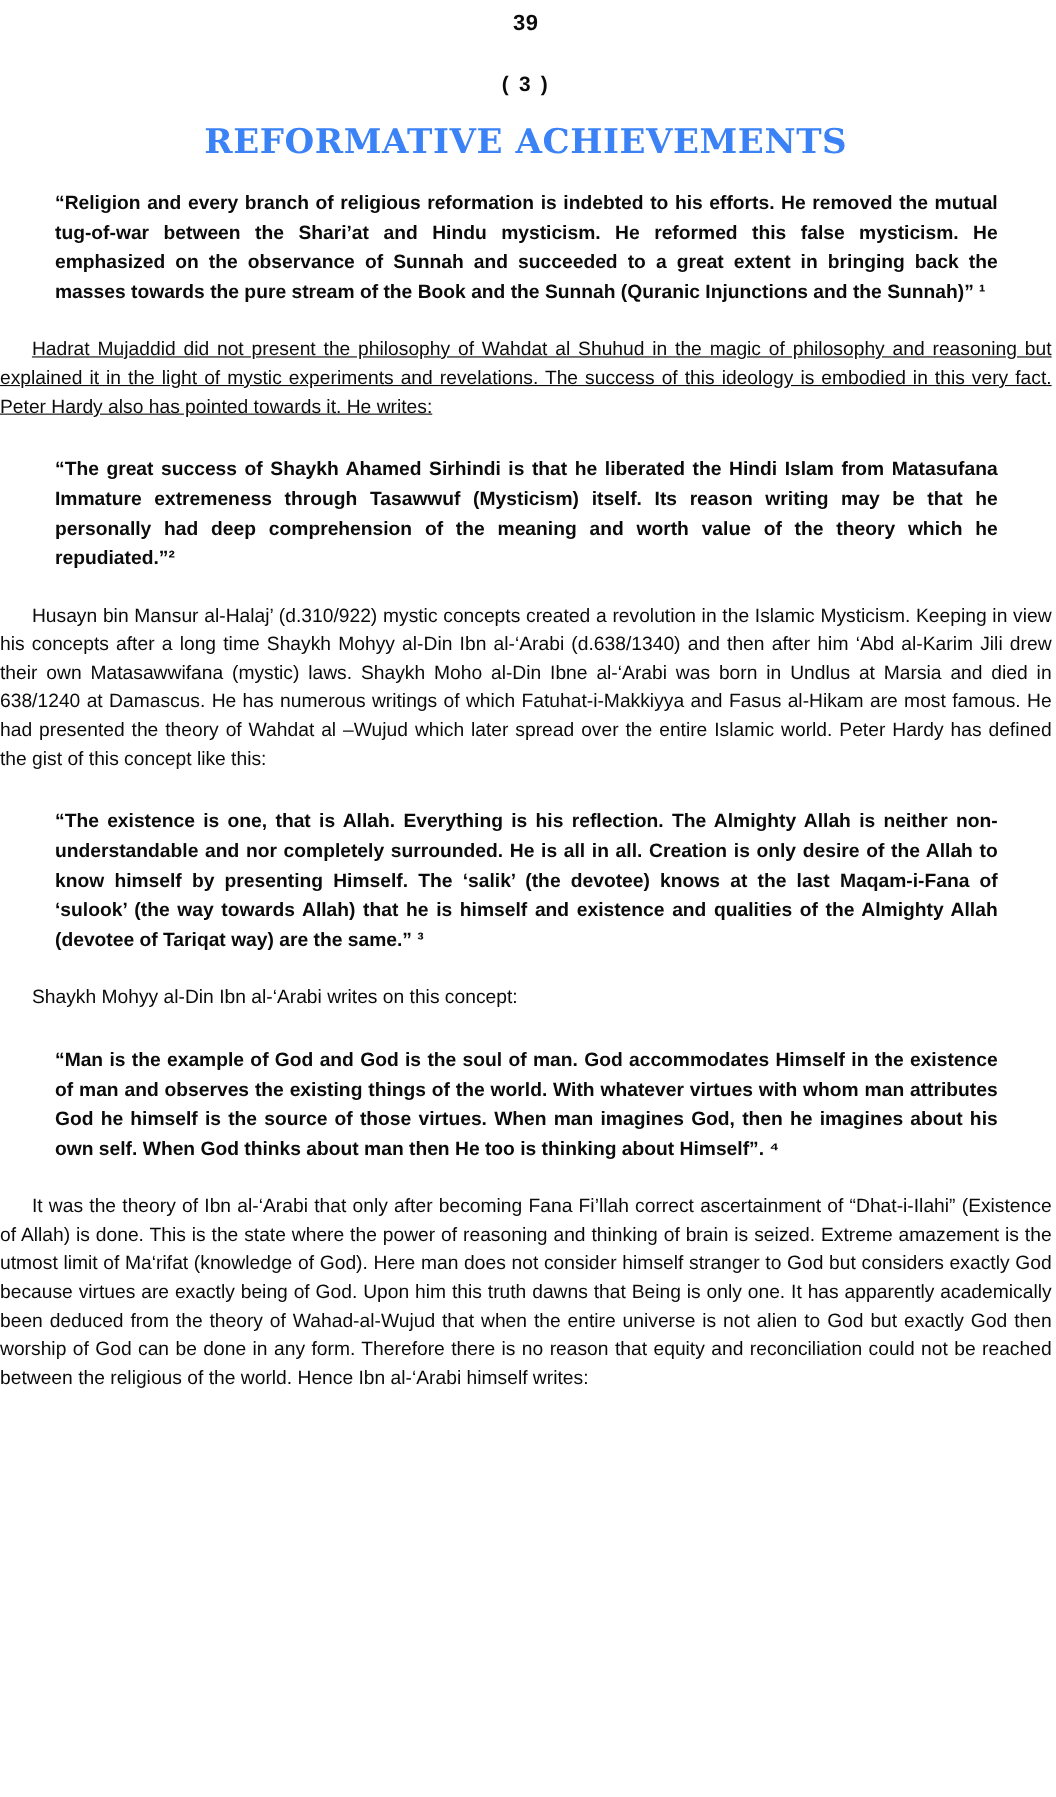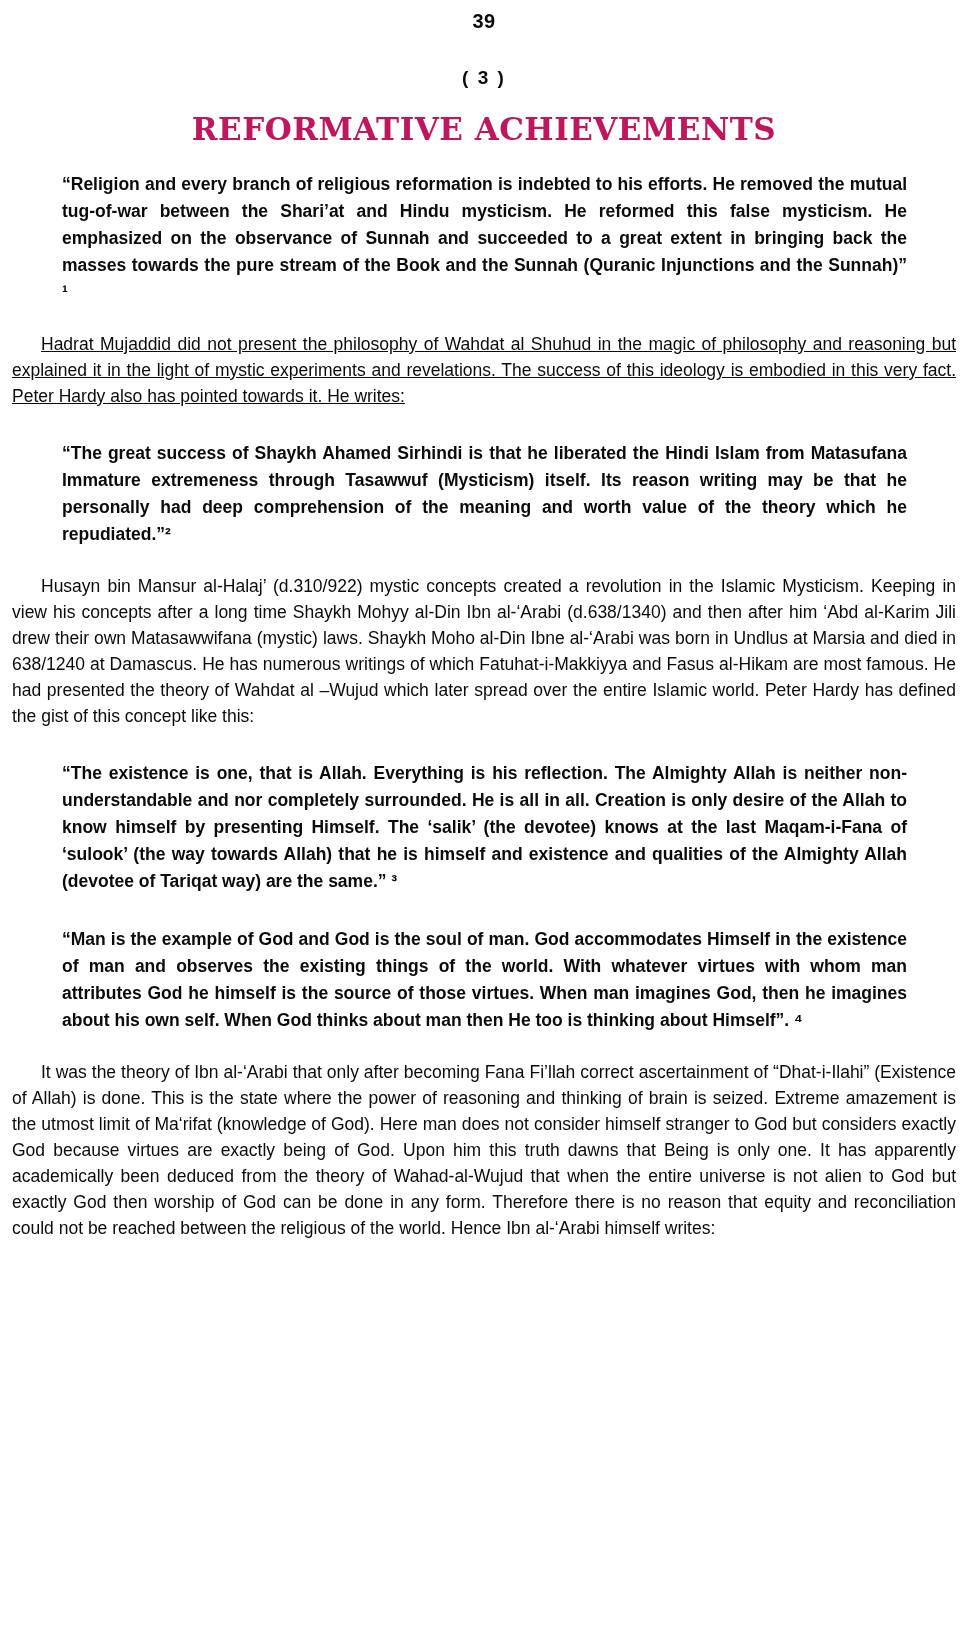--- a/index.html
+++ b/index.html
@@ -5,21 +5,21 @@
   html, body {
     margin: 0;
     padding: 0;
     background: #ffffff;
   }
   .page {
     position: relative;
     width: 960px;
     min-height: 1634px;
     box-sizing: border-box;
-    padding: 6px 4px 30px 12px;
+    padding: 6px 4px 30px 0;
     background: #ffffff;
     font-family: "Liberation Sans", sans-serif;
     color: #0b0b0b;
     font-size: 17.5px;
     line-height: 26px;
     -webkit-font-smoothing: antialiased;
   }
   .page-number {
     text-align: center;
     font-weight: bold;
@@ -35,21 +35,21 @@
     margin-top: 31px;
   }
   .doc-title {
     text-align: center;
     font-family: "DejaVu Serif", serif;
     font-weight: 900;
     font-size: 31px;
     line-height: 34px;
     letter-spacing: 0.5px;
     margin: 21px 0 0 0;
-    color: #be185d;
+    color: #3b82f6;
   }
   p.para {
     text-align: justify;
     margin: 19px 0 0 0;
   }
   p.para.indent {
     text-indent: 29px;
   }
   blockquote.quote {
     font-weight: bold;
@@ -84,18 +84,19 @@
 
   <p class="para indent" style="margin-top:10px;text-decoration:underline;">Hadrat Mujaddid did not present the philosophy of Wahdat al Shuhud in the magic of philosophy and reasoning but explained it in the light of mystic experiments and revelations. The success of this ideology is embodied in this very fact. Peter Hardy also has pointed towards it. He writes:</p>
 
   <blockquote class="quote" style="margin-top:31px;">“The great success of Shaykh Ahamed Sirhindi is that he liberated the Hindi Islam from Matasufana Immature extremeness through Tasawwuf (Mysticism) itself. Its reason writing may be that he personally had deep comprehension of the meaning and worth value of the theory which he repudiated.”²</blockquote>
 
 
   <p class="para indent">Husayn bin Mansur al-Halaj’ (d.310/922) mystic concepts created a revolution in the Islamic Mysticism. Keeping in view his concepts after a long time Shaykh Mohyy al-Din Ibn al-‘Arabi (d.638/1340) and then after him ‘Abd al-Karim Jili drew their own Matasawwifana (mystic) laws. Shaykh Moho al-Din Ibne al-‘Arabi was born in Undlus at Marsia and died in 638/1240 at Damascus. He has numerous writings of which Fatuhat-i-Makkiyya and Fasus al-Hikam are most famous. He had presented the theory of Wahdat al –Wujud which later spread over the entire Islamic world. Peter Hardy has defined the gist of this concept like this:</p>
 
   <blockquote class="quote" style="margin-top:31px;">“The existence is one, that is Allah. Everything is his reflection. The Almighty Allah is neither non-understandable and nor completely surrounded. He is all in all. Creation is only desire of the Allah to know himself by presenting Himself. The ‘salik’ (the devotee) knows at the last Maqam-i-Fana of ‘sulook’ (the way towards Allah) that he is himself and existence and qualities of the Almighty Allah (devotee of Tariqat way) are the same.” ³</blockquote>
 
+  <p class="para indent">Shaykh Mohyy al-Din Ibn al-‘Arabi writes on this concept:</p>
 
   <blockquote class="quote" style="margin-top:31px;">“Man is the example of God and God is the soul of man. God accommodates Himself in the existence of man and observes the existing things of the world. With whatever virtues with whom man attributes God he himself is the source of those virtues. When man imagines God, then he imagines about his own self. When God thinks about man then He too is thinking about Himself”. ⁴</blockquote>
 
   <p class="para indent">It was the theory of Ibn al-‘Arabi that only after becoming Fana Fi’llah correct ascertainment of “Dhat-i-Ilahi” (Existence of Allah) is done. This is the state where the power of reasoning and thinking of brain is seized. Extreme amazement is the utmost limit of Ma‘rifat (knowledge of God). Here man does not consider himself stranger to God but considers exactly God because virtues are exactly being of God. Upon him this truth dawns that Being is only one. It has apparently academically been deduced from the theory of Wahad-al-Wujud that when the entire universe is not alien to God but exactly God then worship of God can be done in any form. Therefore there is no reason that equity and reconciliation could not be reached between the religious of the world. Hence Ibn al-‘Arabi himself writes:</p>
 
 </div>
 
 </body></html>

